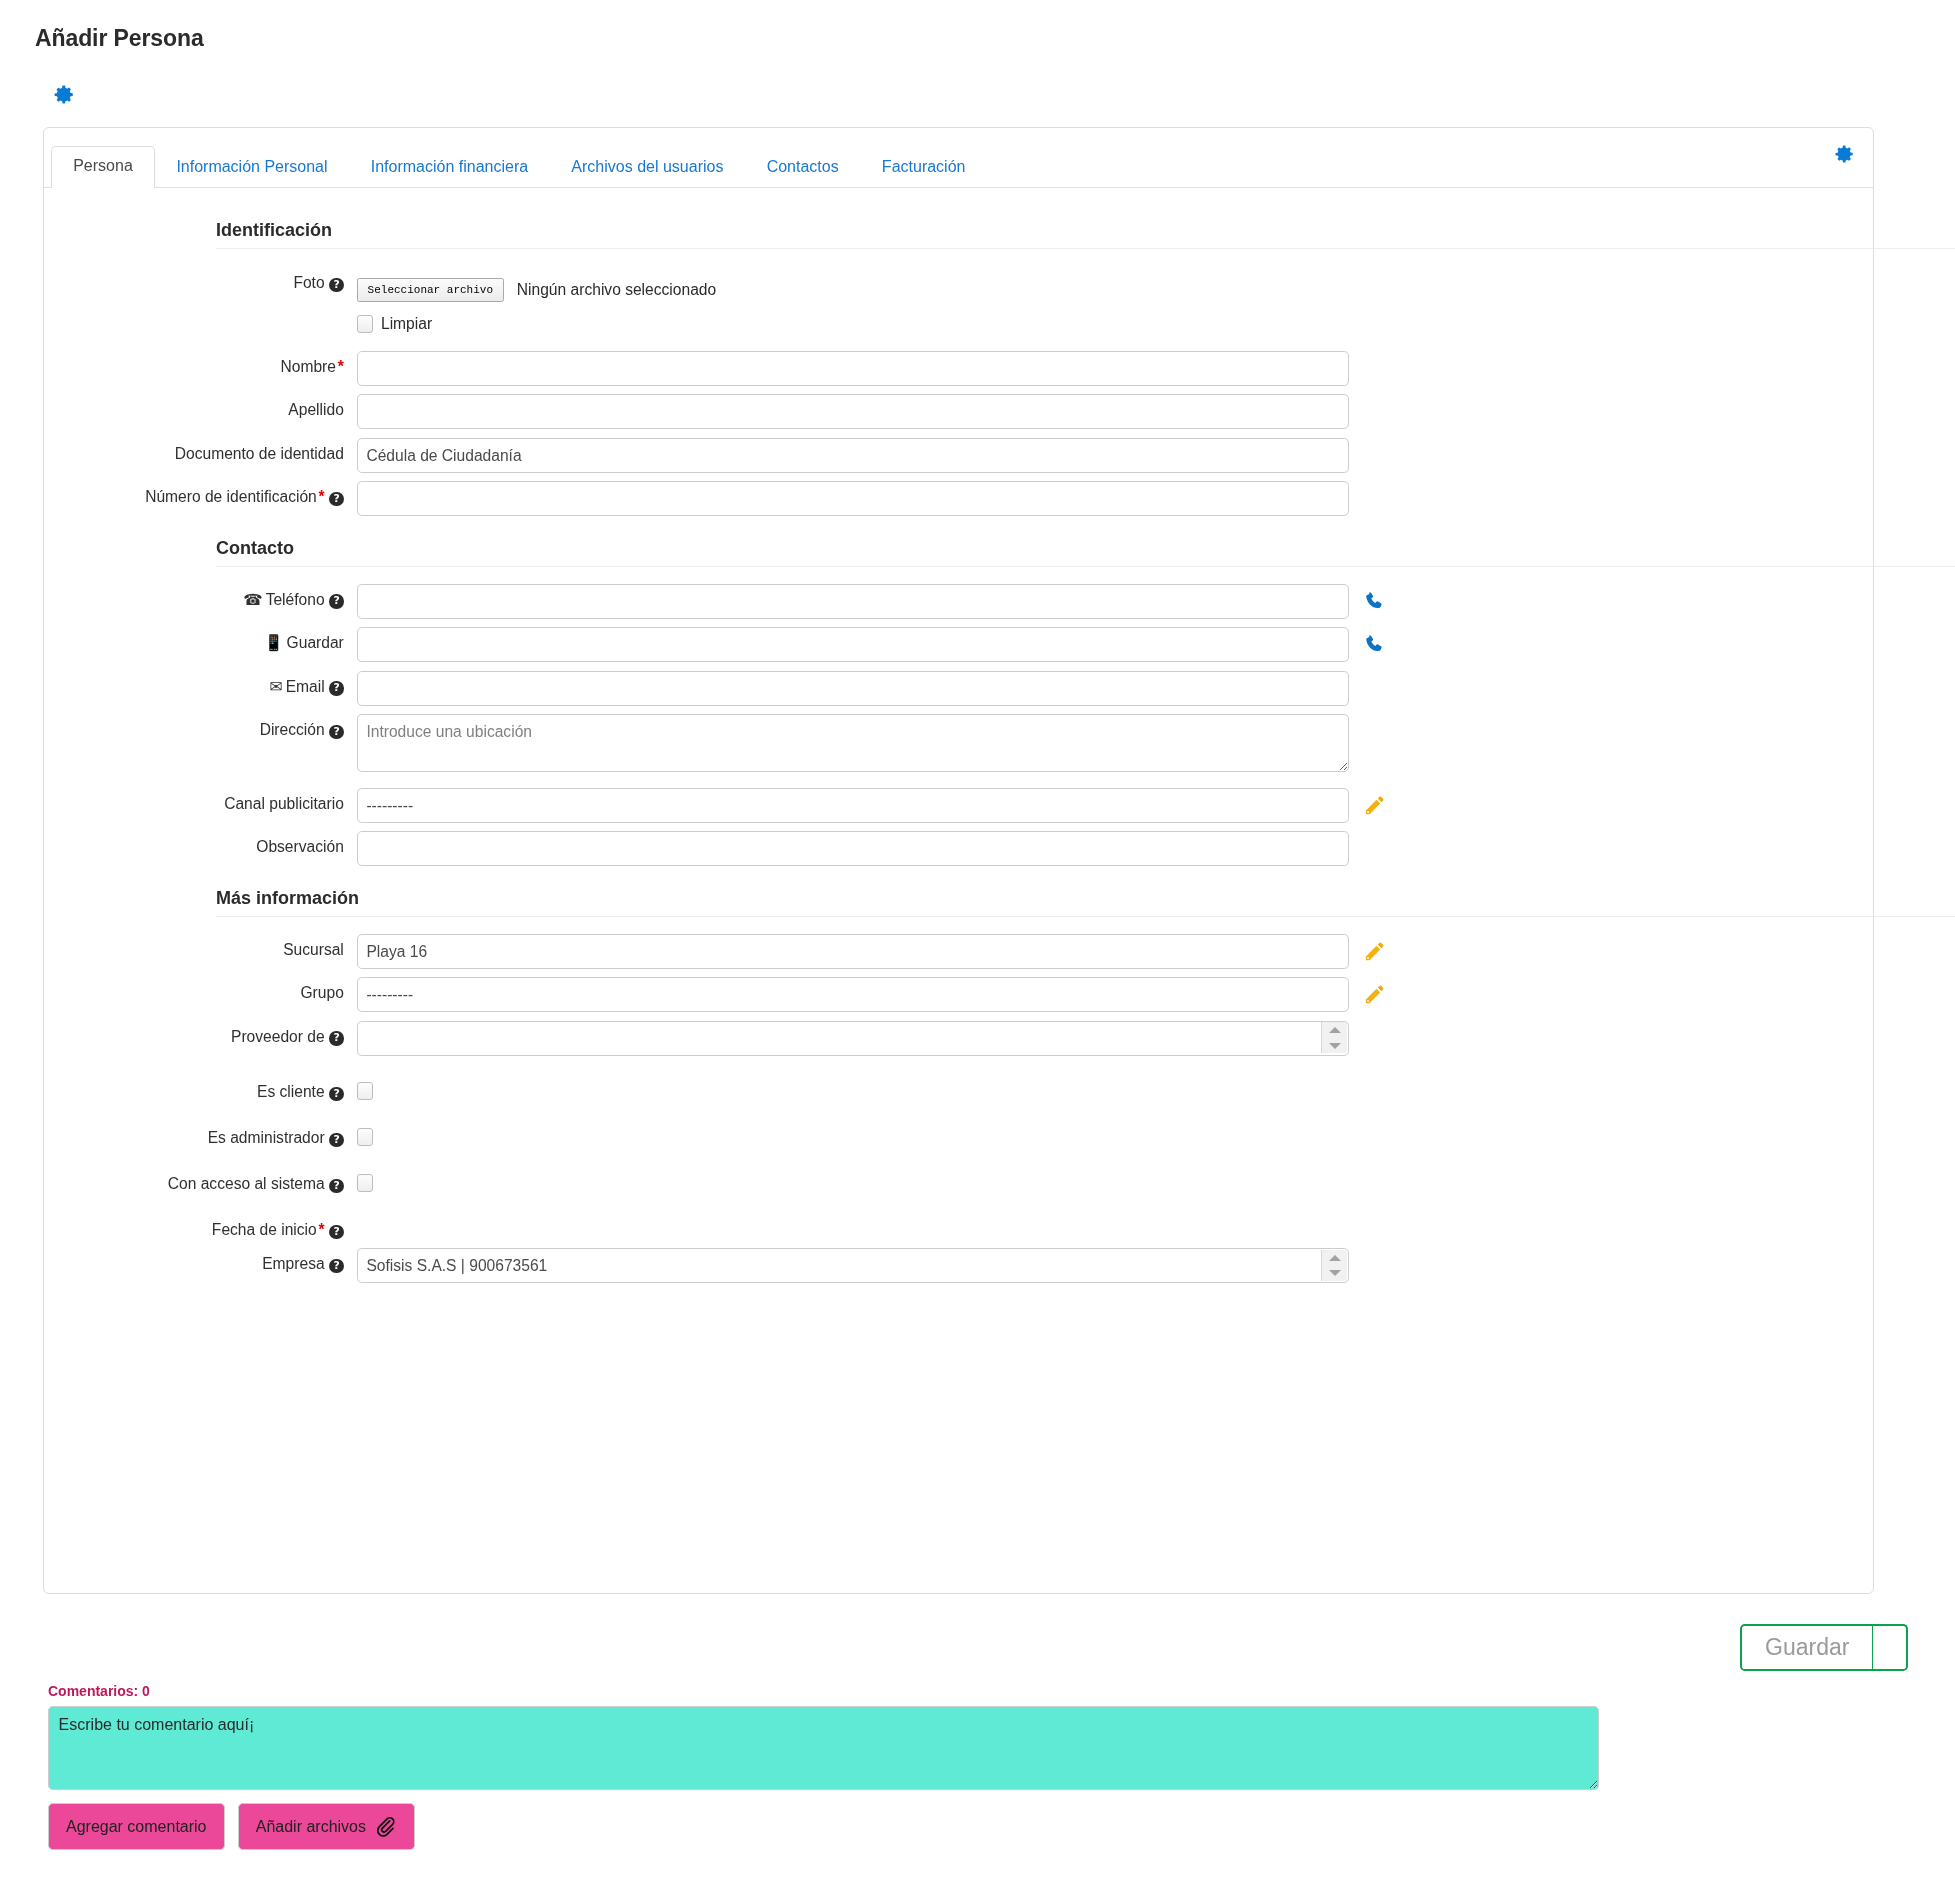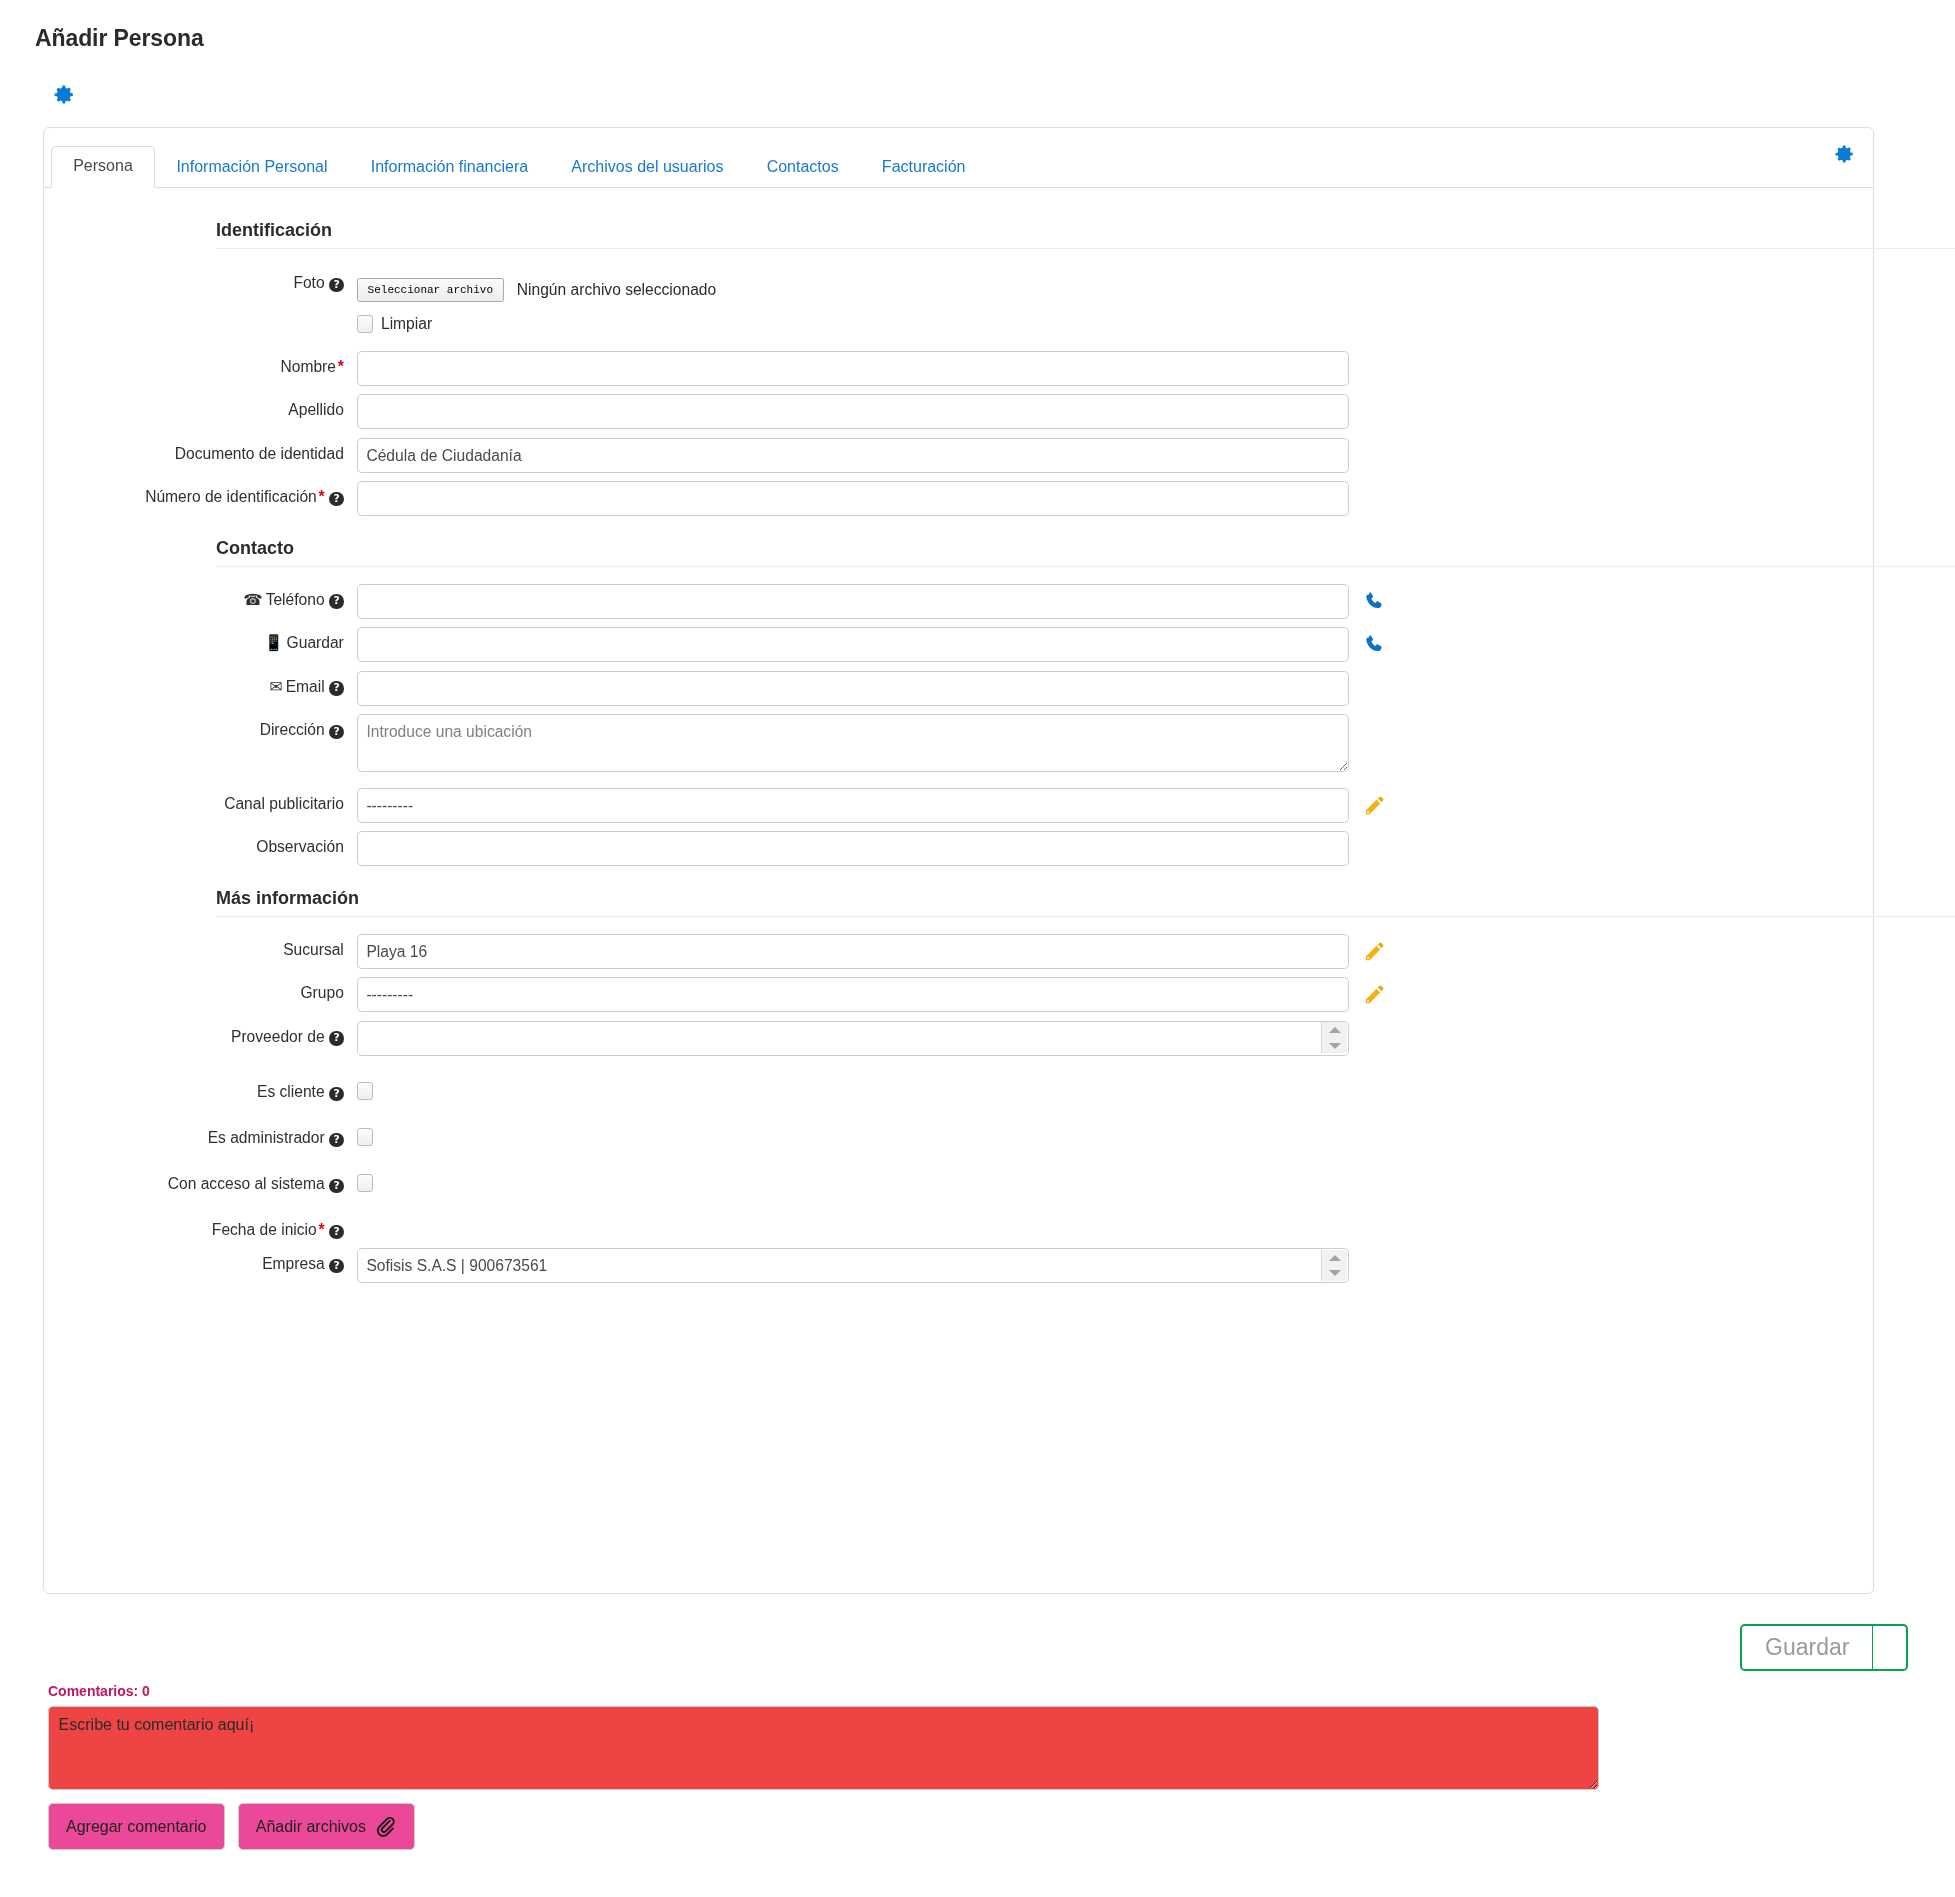--- a/index.html
+++ b/index.html
@@ -311,21 +311,21 @@
     width: 1551px;
     height: 84px;
     border: 1.2px solid #cdcdcd;
     border-radius: 4.8px;
     font-family: "Liberation Sans", sans-serif;
     font-size: 16px;
     color: #2b2b2b;
     padding: 8.4px 9.6px;
     resize: vertical;
     outline: none;
-    background: #ef4444;
+    background: #5eead4;
   }
   .comment-box::placeholder { color: #2b2b2b; }
   .comment-btns {
     margin-top: 13.2px;
     display: flex;
     gap: 13.2px;
   }
   .cbtn {
     font-family: "Liberation Sans", sans-serif;
     font-size: 16px;

